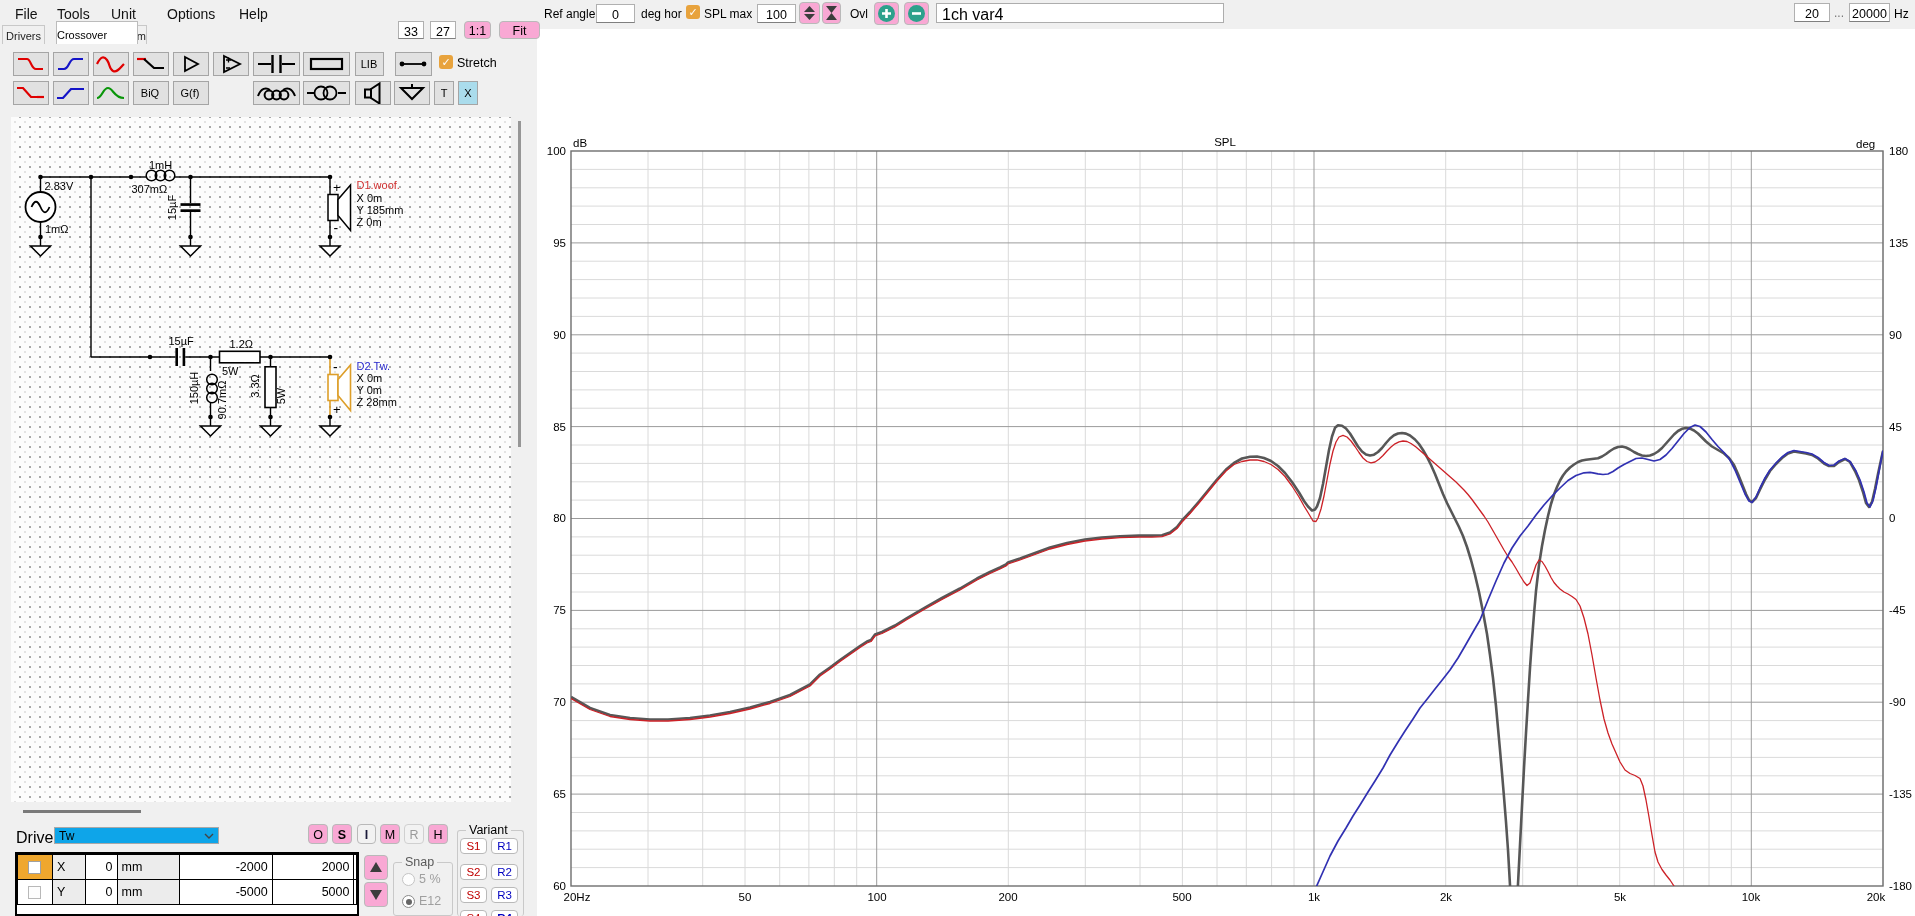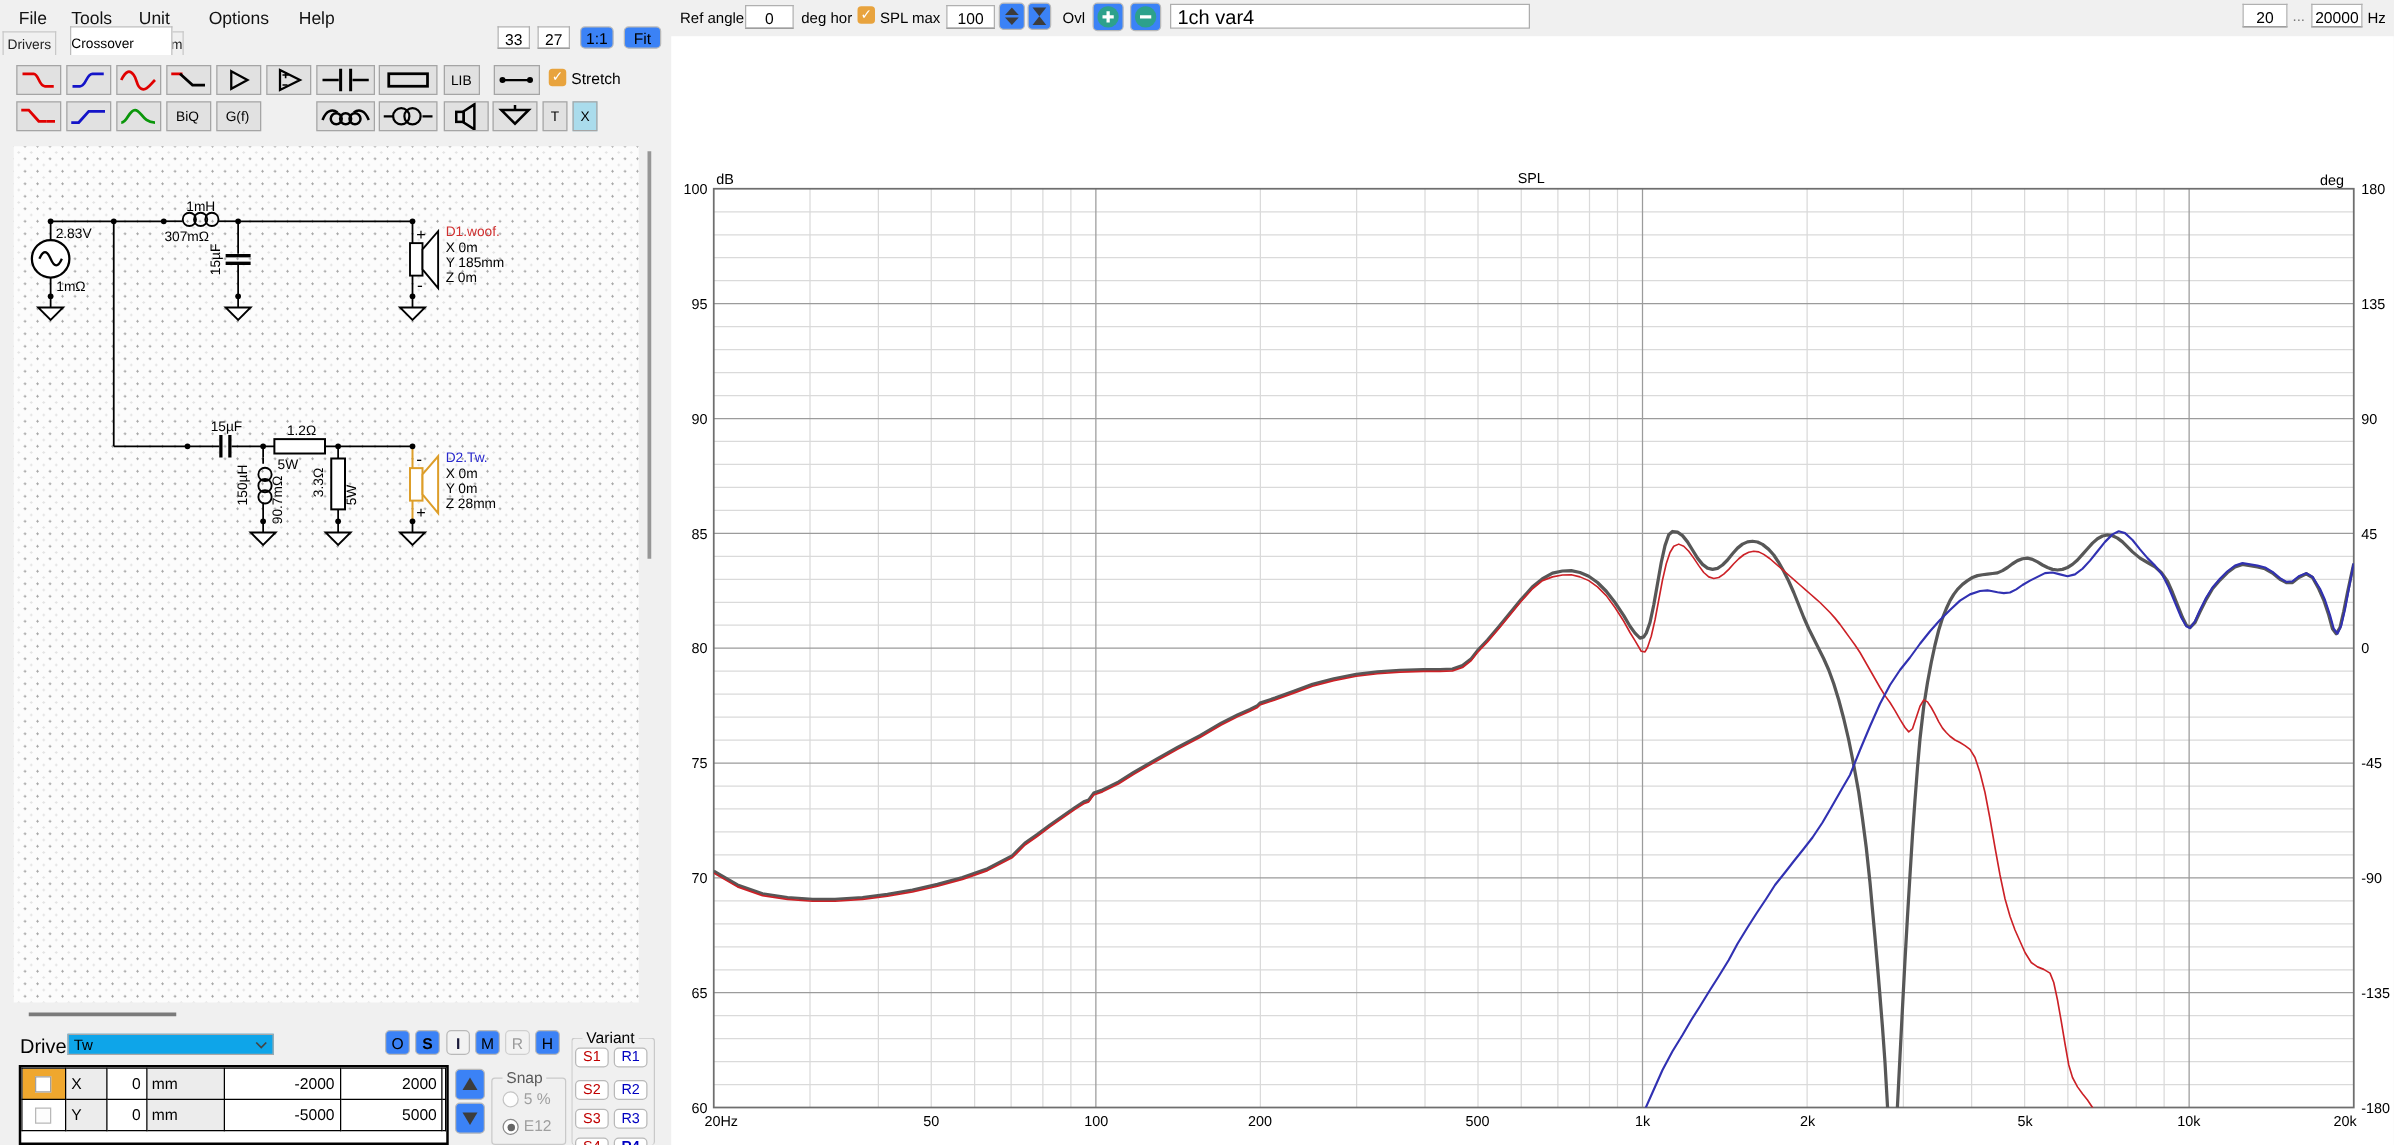--- a/index.html
+++ b/index.html
@@ -3,21 +3,21 @@
 *{margin:0;padding:0;box-sizing:border-box}
 html,body{width:1915px;height:916px;overflow:hidden;background:#f0f0f0;font-family:"Liberation Sans",sans-serif;font-size:12px;color:#000}
 .abs{position:absolute}
 #chartpanel{position:absolute;left:537px;top:29px;width:1378px;height:887px;background:#fff}
 #chart{position:absolute;left:0;top:0}
 .menu{position:absolute;top:6px;font-size:14px;color:#111}
 .tab{position:absolute;top:25px;height:19px;background:#f0f0f0;border:1px solid #c8c8c8;border-bottom:none;font-size:11px;padding:4px 0 0;color:#222}
 .tabsel{position:absolute;top:21px;height:23px;background:#fff;border:1px solid #bcbcbc;border-bottom:none;font-size:11px;padding:7px 0 0;z-index:3}
 .tbtn{position:absolute;height:24px;background:#e1e1e1;border:1px solid #a5a5a5;display:flex;align-items:center;justify-content:center}
 .inp{position:absolute;background:#fff;border:1px solid #b0b0b0;border-bottom:1.5px solid #7f7f7f;text-align:center;font-size:12.5px;padding-top:3px}
-.wbtn{position:absolute;background:#3b82f6;border:1px solid #b9b9b9;border-radius:4px;text-align:center;font-size:12.5px}
+.wbtn{position:absolute;background:#f9a8d4;border:1px solid #b9b9b9;border-radius:4px;text-align:center;font-size:12.5px}
 #canvas{position:absolute;left:11px;top:117px;width:500px;height:685px;background:#fcfcfc;
 background-image:radial-gradient(circle,#a9a9a9 0.75px,transparent 1px),radial-gradient(circle,#e3e3e3 0.75px,transparent 1px);
 background-size:10px 10px,10px 10px;background-position:4px 5px,-1px 0px}
 #schem{position:absolute;left:0;top:0;z-index:2;pointer-events:none}
 .gbox{position:absolute;border:1px solid #c9c9c9;border-radius:3px}
 .gbox>span{position:absolute;top:-8px;left:8px;background:#f0f0f0;padding:0 3px;color:#5a5a5a}
 .sbtn{position:absolute;width:27px;height:16px;background:#fff;border:1px solid #b9b9b9;border-radius:4px;text-align:center;font-size:11.5px;padding-top:1px}
 table{border-collapse:collapse}
 </style></head>
 <body>
@@ -29,21 +29,21 @@
 <div class="menu" style="left:167px">Options</div>
 <div class="menu" style="left:239px">Help</div>
 
 <div class="tab" style="left:2px;width:43px;text-align:center">Drivers</div>
 <div class="tabsel" style="left:56px;width:82px;text-align:left">Crossover</div>
 <div class="tab" style="left:107px;width:40px;text-align:right">Room</div>
 
 <div class="inp" style="left:398px;top:21px;width:26px;height:18px">33</div>
 <div class="inp" style="left:430px;top:21px;width:26px;height:18px">27</div>
 <div class="wbtn" style="left:464px;top:21px;width:27px;height:18px;padding-top:2px">1:1</div>
-<div class="wbtn" style="left:499px;top:21px;width:30px;height:18px;padding-top:2px">Fit</div>
+<div class="wbtn" style="left:499px;top:21px;width:41px;height:18px;padding-top:2px">Fit</div>
 
 <div class="tbtn" style="left:13px;top:52px;width:36px">
     <svg width="34" height="22" viewBox="0 0 34 22">
       <path d="M4 6 H13 C17 6 17 16 22 16 H29" stroke="#e00000" stroke-width="2.2" fill="none"></path>
     </svg>
   </div>
 <div class="tbtn" style="left:53px;top:52px;width:36px">
     <svg width="34" height="22" viewBox="0 0 34 22">
       <path d="M4 16 H10 C15 16 15 6 20 6 H29" stroke="#1414c8" stroke-width="2.2" fill="none"></path>
     </svg>

